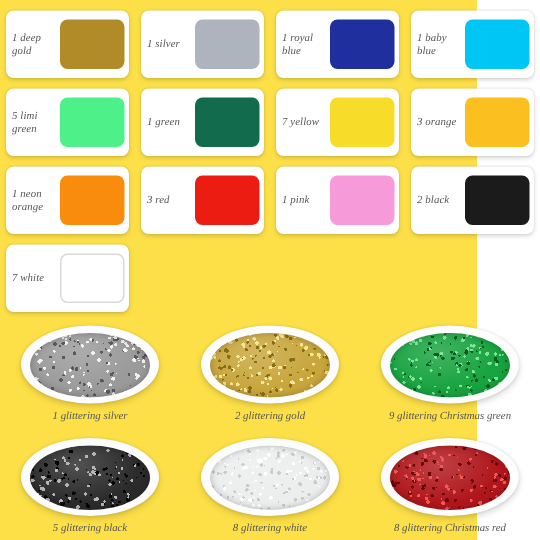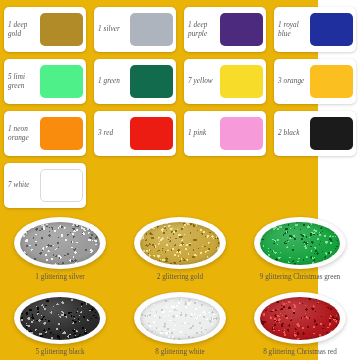--- a/index.html
+++ b/index.html
@@ -11,21 +11,21 @@
     height: 360px;
     background: #ffffff;
     font-family: "Liberation Serif", "DejaVu Serif", serif;
     overflow: hidden;
   }
 
   #root {
     width: 318px;
     height: 360px;
     position: relative;
-    background: #eab308;
+    background: #fde047;
   }
 
   
   .swatch-grid {
     display: grid;
     grid-template-columns: repeat(4, 90px);
     grid-auto-rows: 52px;
     padding: 4px 0 0 0;
     margin: 0;
   }
@@ -97,20 +97,21 @@
     width: 80px;
     height: 43px;
     border-radius: 50%;
     position: relative;
     overflow: hidden;
     box-shadow: inset 0 0 5px rgba(0,0,0,0.25);
   }
 
   .glitter-label {
     font-size: 7.2px;
+    font-style: italic;
     color: #555555;
     margin-top: 4px;
     text-align: center;
     white-space: nowrap;
   }
 </style>
 </head>
 <body>
 
 <div id="root">
@@ -118,28 +119,28 @@
   <div class="swatch-grid">
       <div class="swatch-card">
         <div class="swatch-label">1 deep gold</div>
         <div class="swatch-chip" style="background: rgb(176, 139, 39);"></div>
       </div>
       <div class="swatch-card">
         <div class="swatch-label">1 silver</div>
         <div class="swatch-chip" style="background: rgb(174, 180, 189);"></div>
       </div>
       <div class="swatch-card">
-        <div class="swatch-label">1 deep purple</div>
-        <div class="swatch-chip" style="background: rgb(76, 42, 125);"></div>
-      </div>
-      <div class="swatch-card">
         <div class="swatch-label">1 royal blue</div>
         <div class="swatch-chip" style="background: rgb(31, 47, 158);"></div>
       </div>
       <div class="swatch-card">
+        <div class="swatch-label">1 baby blue</div>
+        <div class="swatch-chip" style="background: rgb(0, 198, 245);"></div>
+      </div>
+      <div class="swatch-card">
         <div class="swatch-label">5 limi green</div>
         <div class="swatch-chip" style="background: rgb(78, 240, 138);"></div>
       </div>
       <div class="swatch-card">
         <div class="swatch-label">1 green</div>
         <div class="swatch-chip" style="background: rgb(17, 107, 76);"></div>
       </div>
       <div class="swatch-card">
         <div class="swatch-label">7 yellow</div>
         <div class="swatch-chip" style="background: rgb(247, 221, 42);"></div>

